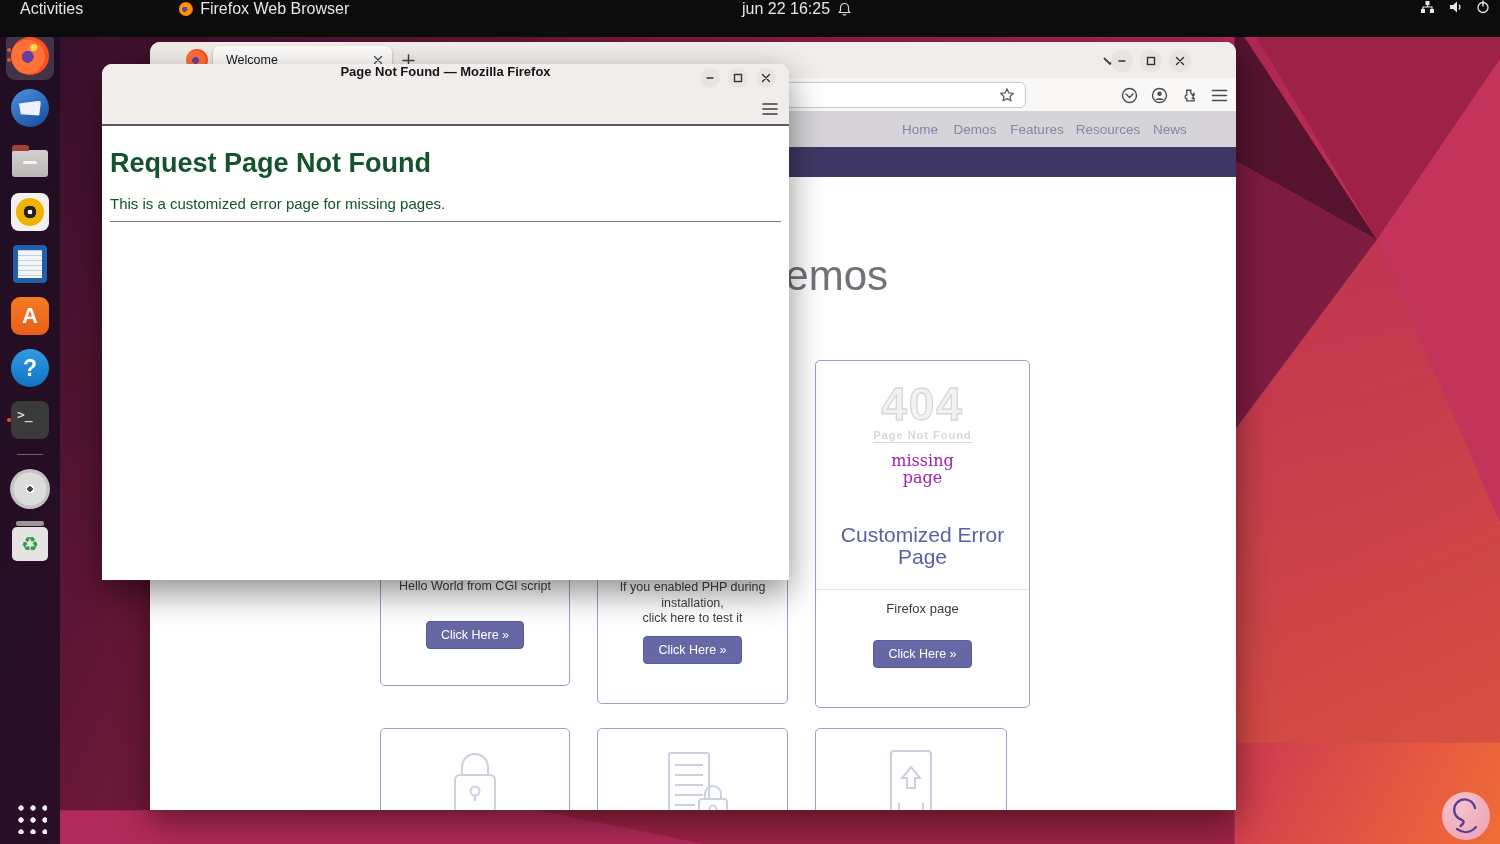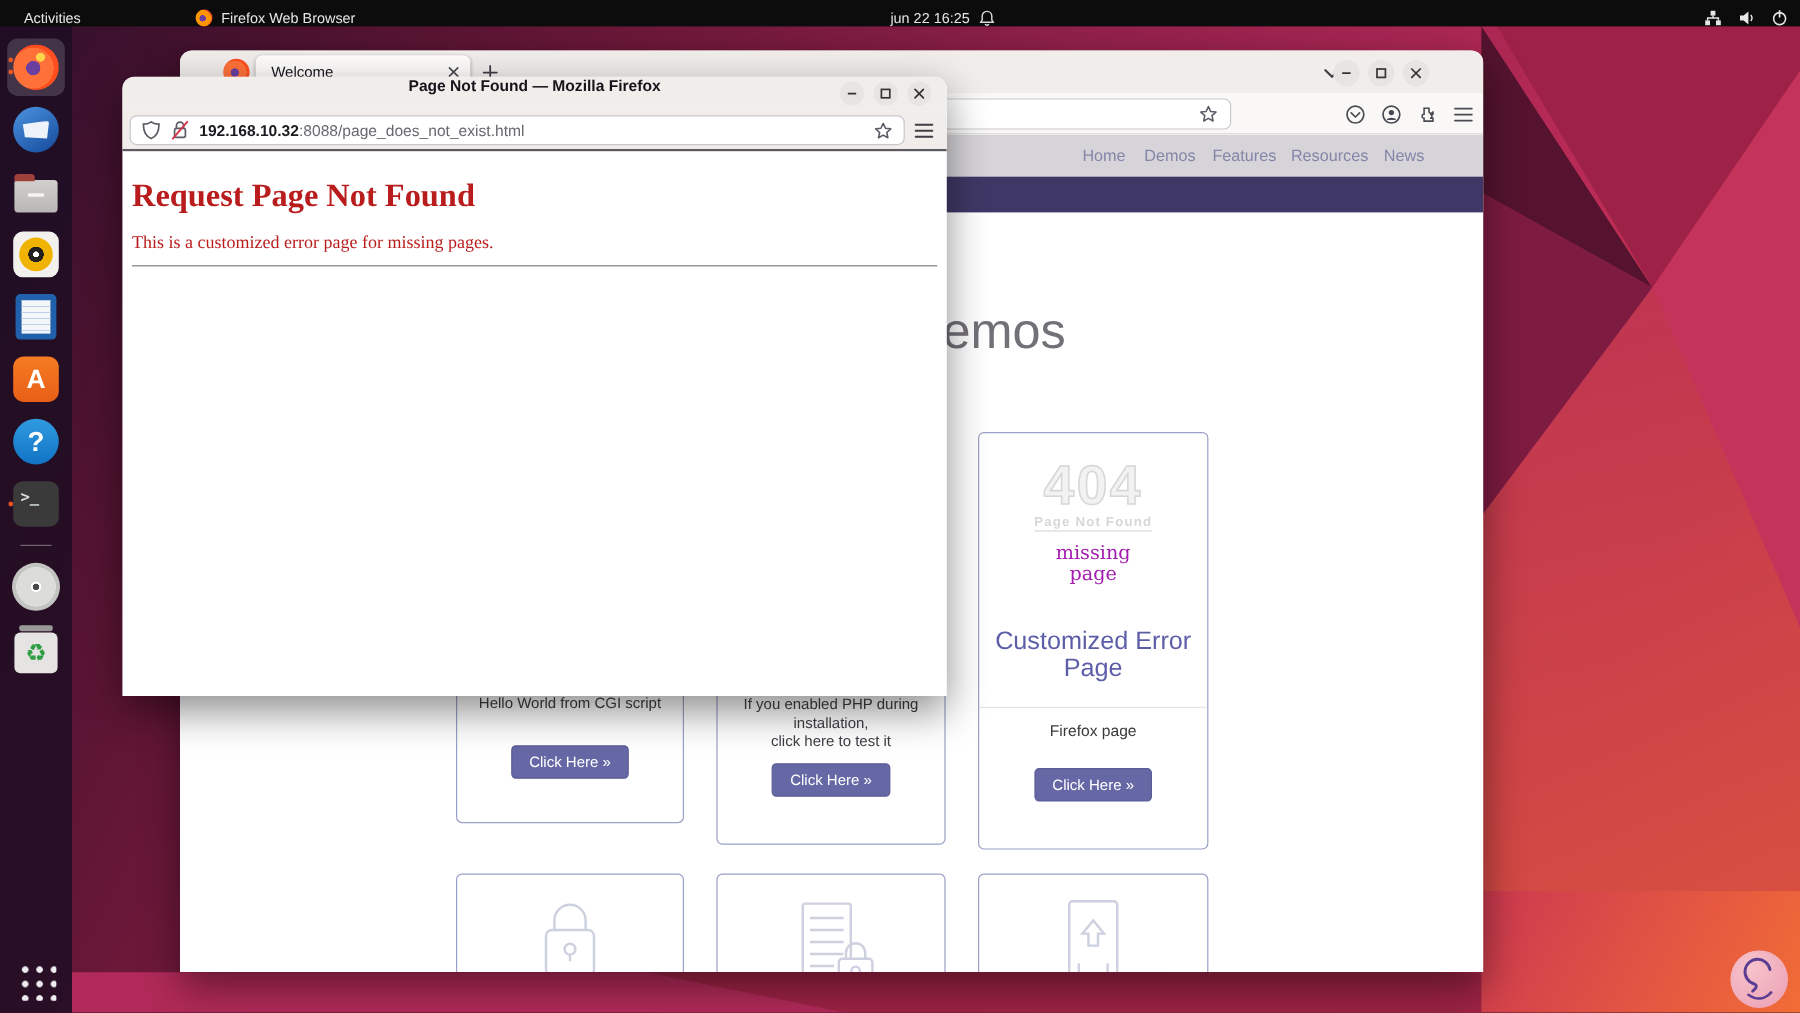--- a/index.html
+++ b/index.html
@@ -19,22 +19,22 @@
   .f5 { background:linear-gradient(#b62b57,#d8503f); clip-path:polygon(82.3% 51%, 91.8% 28.4%, 100% 62%, 100% 88%, 82.3% 88%); opacity:.85; }
   .f6 { background:#b22a59; clip-path:polygon(4% 96%, 36% 96%, 47% 100%, 4% 100%); }
   .f7 { background:#9e2345; clip-path:polygon(36% 96%, 82.3% 96%, 82.3% 100%, 47% 100%); }
 
   
   #watermark { position:absolute; right:10px; bottom:4px; width:48px; height:48px; z-index:6;
     border-radius:50%; background:radial-gradient(circle at 35% 30%, #f6c3cc, #ec9fb3);
     display:flex; align-items:center; justify-content:center; }
 
   
-  #topbar { position:absolute; top:0; left:0; right:0; height:22px; z-index:40;
-    background:#0c0c0c; color:#e6e6e6; font-size:12px; display:flex; align-items:flex-end; }
+  #topbar { position:absolute; top:0; left:0; right:0; height:37px; z-index:40;
+    background:#0c0c0c; color:#e6e6e6; font-size:16px; display:flex; align-items:flex-start; }
   #topbar .tb-left { display:flex; align-items:center; }
   .tb-activities { margin-left:14px; padding:0 6px; }
   .tb-app { display:flex; align-items:center; gap:7px; margin-left:54px;padding-left:36px; }
   .tb-center { position:absolute; left:50%; transform:translateX(-8px); display:flex; align-items:center; gap:8px; }
   .tb-right { position:absolute; right:10px; display:flex; align-items:center; gap:13px; }
   .ff-mini { width:14px; height:14px; border-radius:50%;
     background:radial-gradient(circle at 42% 52%, #6a3fa0 0 24%, #ff9500 25% 62%, #ff5b22 63% 100%); }
 
   
   #dock { position:absolute; left:0; top:22px; bottom:0; width:60px; z-index:30;
@@ -109,21 +109,21 @@
   .hero-band { height:30px; background:#3f3866; }
   .page-heading { position:absolute; left:605px; top:140px; font-size:42px; color:#737077; }
   .card { position:absolute; background:#fff; border:1px solid #9aa0c6; border-radius:5px; }
   .card .c-text { position:absolute; left:4px; right:4px; text-align:center; font-size:12.5px;
     color:#3f3e44; line-height:15.5px; }
   .btnrow { position:absolute; left:0; right:0; text-align:center; }
   .click-btn { display:inline-block; background:#6668a5; color:#fff; font-size:12.5px;
     padding:6px 14px; border-radius:4px; border:1px solid #5a5c96; }
   #card-cgi  { left:230px; top:346px; width:190px; height:228px; }
   #card-php  { left:447px; top:346px; width:191px; height:246px; }
-  #card-404  { left:665px; top:248px; width:192px; height:348px; }
+  #card-404  { left:665px; top:248px; width:215px; height:348px; }
   #card-lock { left:230px; top:616px; width:190px; height:160px; }
   #card-doc  { left:447px; top:616px; width:191px; height:160px; }
   #card-up   { left:665px; top:616px; width:192px; height:160px; }
   .art-404 { position:absolute; top:16px; left:0; right:0; text-align:center;
     font-size:46px; font-weight:800; letter-spacing:2px; color:#f2f2f2;
     -webkit-text-stroke:1.3px #d7d7d7; }
   .art-caption { position:absolute; top:64px; left:0; right:0; text-align:center; }
   .art-caption span { font-size:11px; font-weight:bold; letter-spacing:1px; color:#d7d7d7;
     border-bottom:1px solid #d7d7d7; padding-bottom:1px; }
   .ghost { position:absolute; top:92px; left:0; right:0; text-align:center;
@@ -141,21 +141,21 @@
     justify-content:center; font-size:13px; font-weight:bold; color:#15141a; }
   .fw-controls { position:absolute; right:13px; top:4px; display:flex; gap:8px; }
   .fw-controls .winbtn { width:20px; height:20px; }
   .fw-toolbar { position:relative; height:31px; background:#f0edeb; }
   .fw-urlbar { position:absolute; left:6px; top:3px; width:646px; height:25px; padding:0 9px; gap:8px; }
   .url-text { font-size:13px; color:#69686f; white-space:nowrap; overflow:hidden; }
   .url-text b { color:#1b1b1f; font-weight:bold; }
   .fw-urlbar .star { margin-left:auto; }
   .fw-burger { position:absolute; right:9px; top:6px; width:20px; height:20px; display:flex; align-items:center; justify-content:center; }
   .fw-sep { height:2px; background:#5c5b62; }
-  .fw-page { padding:22px 8px 0 8px; font-family:Liberation Serif, serif; color:#b91c1c; }
+  .fw-page { padding:22px 8px 0 8px; font-family:Liberation Sans, sans-serif; color:#14532d; }
   .fw-h1 { font-size:27px; font-weight:bold; }
   .fw-p { margin-top:16px; font-size:15px; }
   .fw-hr { margin-top:9px; border:none; border-top:1px solid #7e7e7e; }
 </style>
 </head>
 <body>
 
 <div id="screen">
 
   <div id="wallpaper">
@@ -347,34 +347,20 @@
         </div>
         <div class="winbtn">
           <svg width="10" height="10" viewBox="0 0 10 10">
               <path d="M1.5 1.5 L8.5 8.5 M8.5 1.5 L1.5 8.5" stroke="#333" stroke-width="1.4" stroke-linecap="round"></path>
             </svg>
         </div>
       </div>
     </div>
 
     <div class="fw-toolbar">
-      <div class="urlbar fw-urlbar">
-        <svg width="16" height="17" viewBox="0 0 16 17">
-          <path d="M8 1.5 C10 3 12.5 3.5 14.5 3.5 C14.5 9.5 12.5 13.5 8 15.5 C3.5 13.5 1.5 9.5 1.5 3.5 C3.5 3.5 6 3 8 1.5 Z" fill="none" stroke="#5b5b66" stroke-width="1.4"></path>
-        </svg>
-        <svg width="16" height="17" viewBox="0 0 16 17">
-          <path d="M5 7 v-2.2 a3 3 0 0 1 6 0 V7" fill="none" stroke="#5b5b66" stroke-width="1.4"></path>
-          <rect x="3.5" y="7" width="9" height="7.5" rx="1.5" fill="none" stroke="#5b5b66" stroke-width="1.4"></rect>
-          <path d="M2 15.5 L14 1.5" stroke="#d7354a" stroke-width="1.6" stroke-linecap="round"></path>
-        </svg>
-        <span class="url-text"><b>192.168.10.32</b><span>:8088/page_does_not_exist.html</span></span>
-        <svg class="star" width="16" height="16" viewBox="0 0 16 16">
-          <path d="M8 1.8 L9.9 5.9 14.3 6.4 11 9.4 11.9 13.8 8 11.6 4.1 13.8 5 9.4 1.7 6.4 6.1 5.9 Z" fill="none" stroke="#5b5b66" stroke-width="1.3" stroke-linejoin="round"></path>
-        </svg>
-      </div>
       <div class="fw-burger">
         <svg width="16" height="14" viewBox="0 0 16 14">
           <path d="M1 2 H15 M1 7 H15 M1 12 H15" stroke="#3f3e45" stroke-width="1.6" stroke-linecap="round"></path>
         </svg>
       </div>
     </div>
 
     <div class="fw-sep"></div>
 
     <div class="fw-page">

